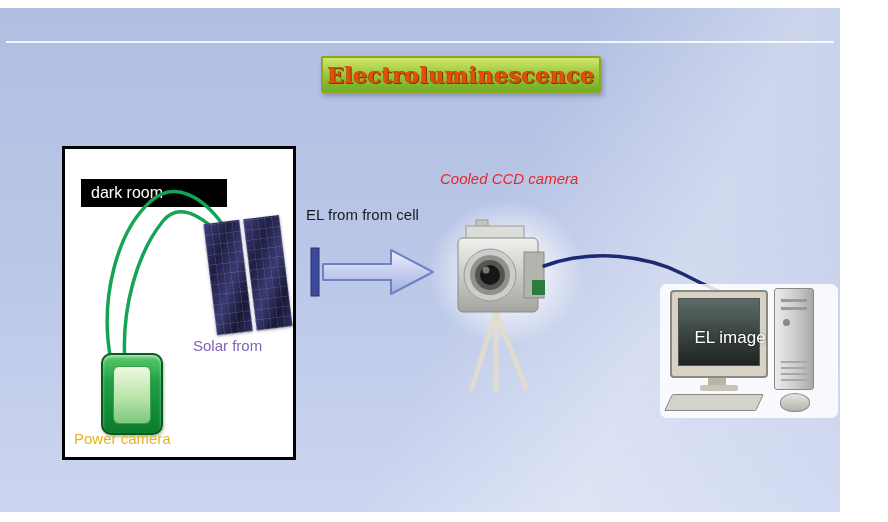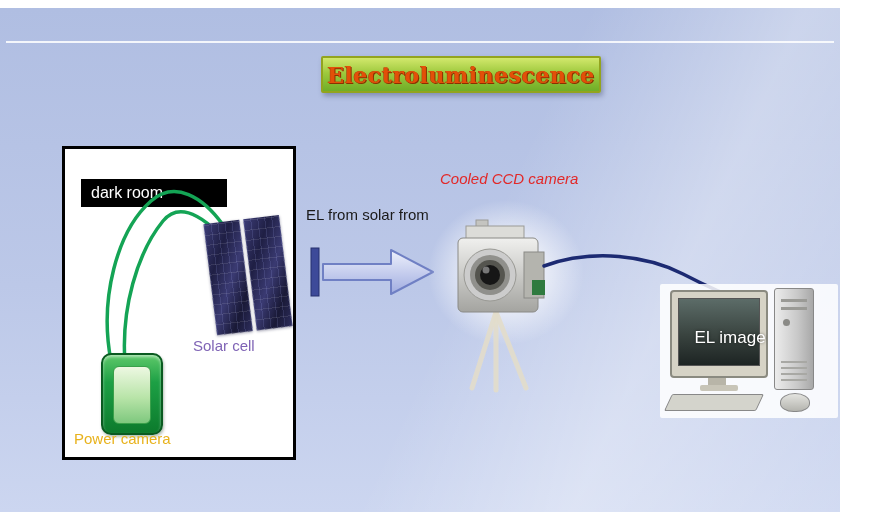--- a/index.html
+++ b/index.html
@@ -51,21 +51,21 @@
   .ccd-label{position:absolute;left:440px;top:170px;width:192px;font-size:15px;color:#e22828;font-style:italic;}
 
   
   .camera-glow{position:absolute;left:428px;top:200px;width:156px;height:145px;
       background:radial-gradient(closest-side, rgba(255,255,255,0.95) 0%, rgba(255,255,255,0.55) 55%, rgba(255,255,255,0) 100%);}
   .camera-svg{position:absolute;left:446px;top:218px;}
   .cable-svg{position:absolute;left:538px;top:238px;}
 
   
   .computer{position:absolute;left:660px;top:284px;width:178px;height:134px;background:rgba(255,255,255,0.85);
-      border-radius:2px;}
+      border-radius:7px;}
   .monitor{position:absolute;left:10px;top:6px;width:98px;height:88px;box-sizing:border-box;
       border:2px solid #8a8a80;border-radius:4px;background:#d6d3c6;}
   .screen{position:absolute;left:6px;top:6px;right:6px;bottom:10px;border:1px solid #555;
       background:linear-gradient(180deg,#5c6c68 0%,#39433f 55%,#1d2423 100%);}
   .monitor-neck{position:absolute;left:48px;top:94px;width:18px;height:8px;background:#b8b5a8;}
   .monitor-base{position:absolute;left:40px;top:101px;width:38px;height:6px;background:#c8c5b8;border-radius:2px;}
   .el-image-label{position:absolute;left:18px;top:44px;width:104px;text-align:center;font-size:17px;color:#ffffff;
       text-shadow:0 0 3px rgba(0,0,0,0.55);}
   .tower{position:absolute;left:114px;top:4px;width:40px;height:102px;box-sizing:border-box;border:1px solid #888;
       border-radius:3px;background:linear-gradient(90deg,#ececec 0%,#c8c8c8 60%,#a8a8a8 100%);}
@@ -98,29 +98,29 @@
 
     <svg class="wires" width="228" height="308" viewBox="0 0 228 308">
       <path d="M 46 212 C 34 150 52 82 86 52 C 110 31 138 48 158 76" fill="none" stroke="#14a455" stroke-width="3.5" stroke-linecap="round"></path>
       <path d="M 60 214 C 56 160 72 104 98 72 C 116 50 146 70 172 108" fill="none" stroke="#14a455" stroke-width="3.5" stroke-linecap="round"></path>
     </svg>
 
     <div class="solar-cell">
       <div class="panel"></div>
       <div class="panel"></div>
     </div>
-    <div class="solar-label">Solar cell</div>
+    <div class="solar-label">Solar from</div>
 
     <div class="power-supply">
       <div class="ps-screen"></div>
     </div>
     <div class="power-label">Power camera</div>
   </div>
 
-  <div class="el-label">EL from solar from</div>
+  <div class="el-label">EL from from cell</div>
   <svg class="arrow-svg" width="140" height="60" viewBox="0 0 140 60">
     <defs>
       <linearGradient id="arrGrad" x1="0" y1="0" x2="0" y2="1">
         <stop offset="0" stop-color="#eef1fc"></stop>
         <stop offset="1" stop-color="#a0ace0"></stop>
       </linearGradient>
     </defs>
     <rect x="8" y="5" width="8" height="48" fill="#3d4a99" stroke="#26306e" stroke-width="1"></rect>
     <path d="M 20 21 L 88 21 L 88 7 L 130 29 L 88 51 L 88 37 L 20 37 Z" fill="url(#arrGrad)" stroke="#7080c4" stroke-width="2" stroke-linejoin="round"></path>
   </svg>

